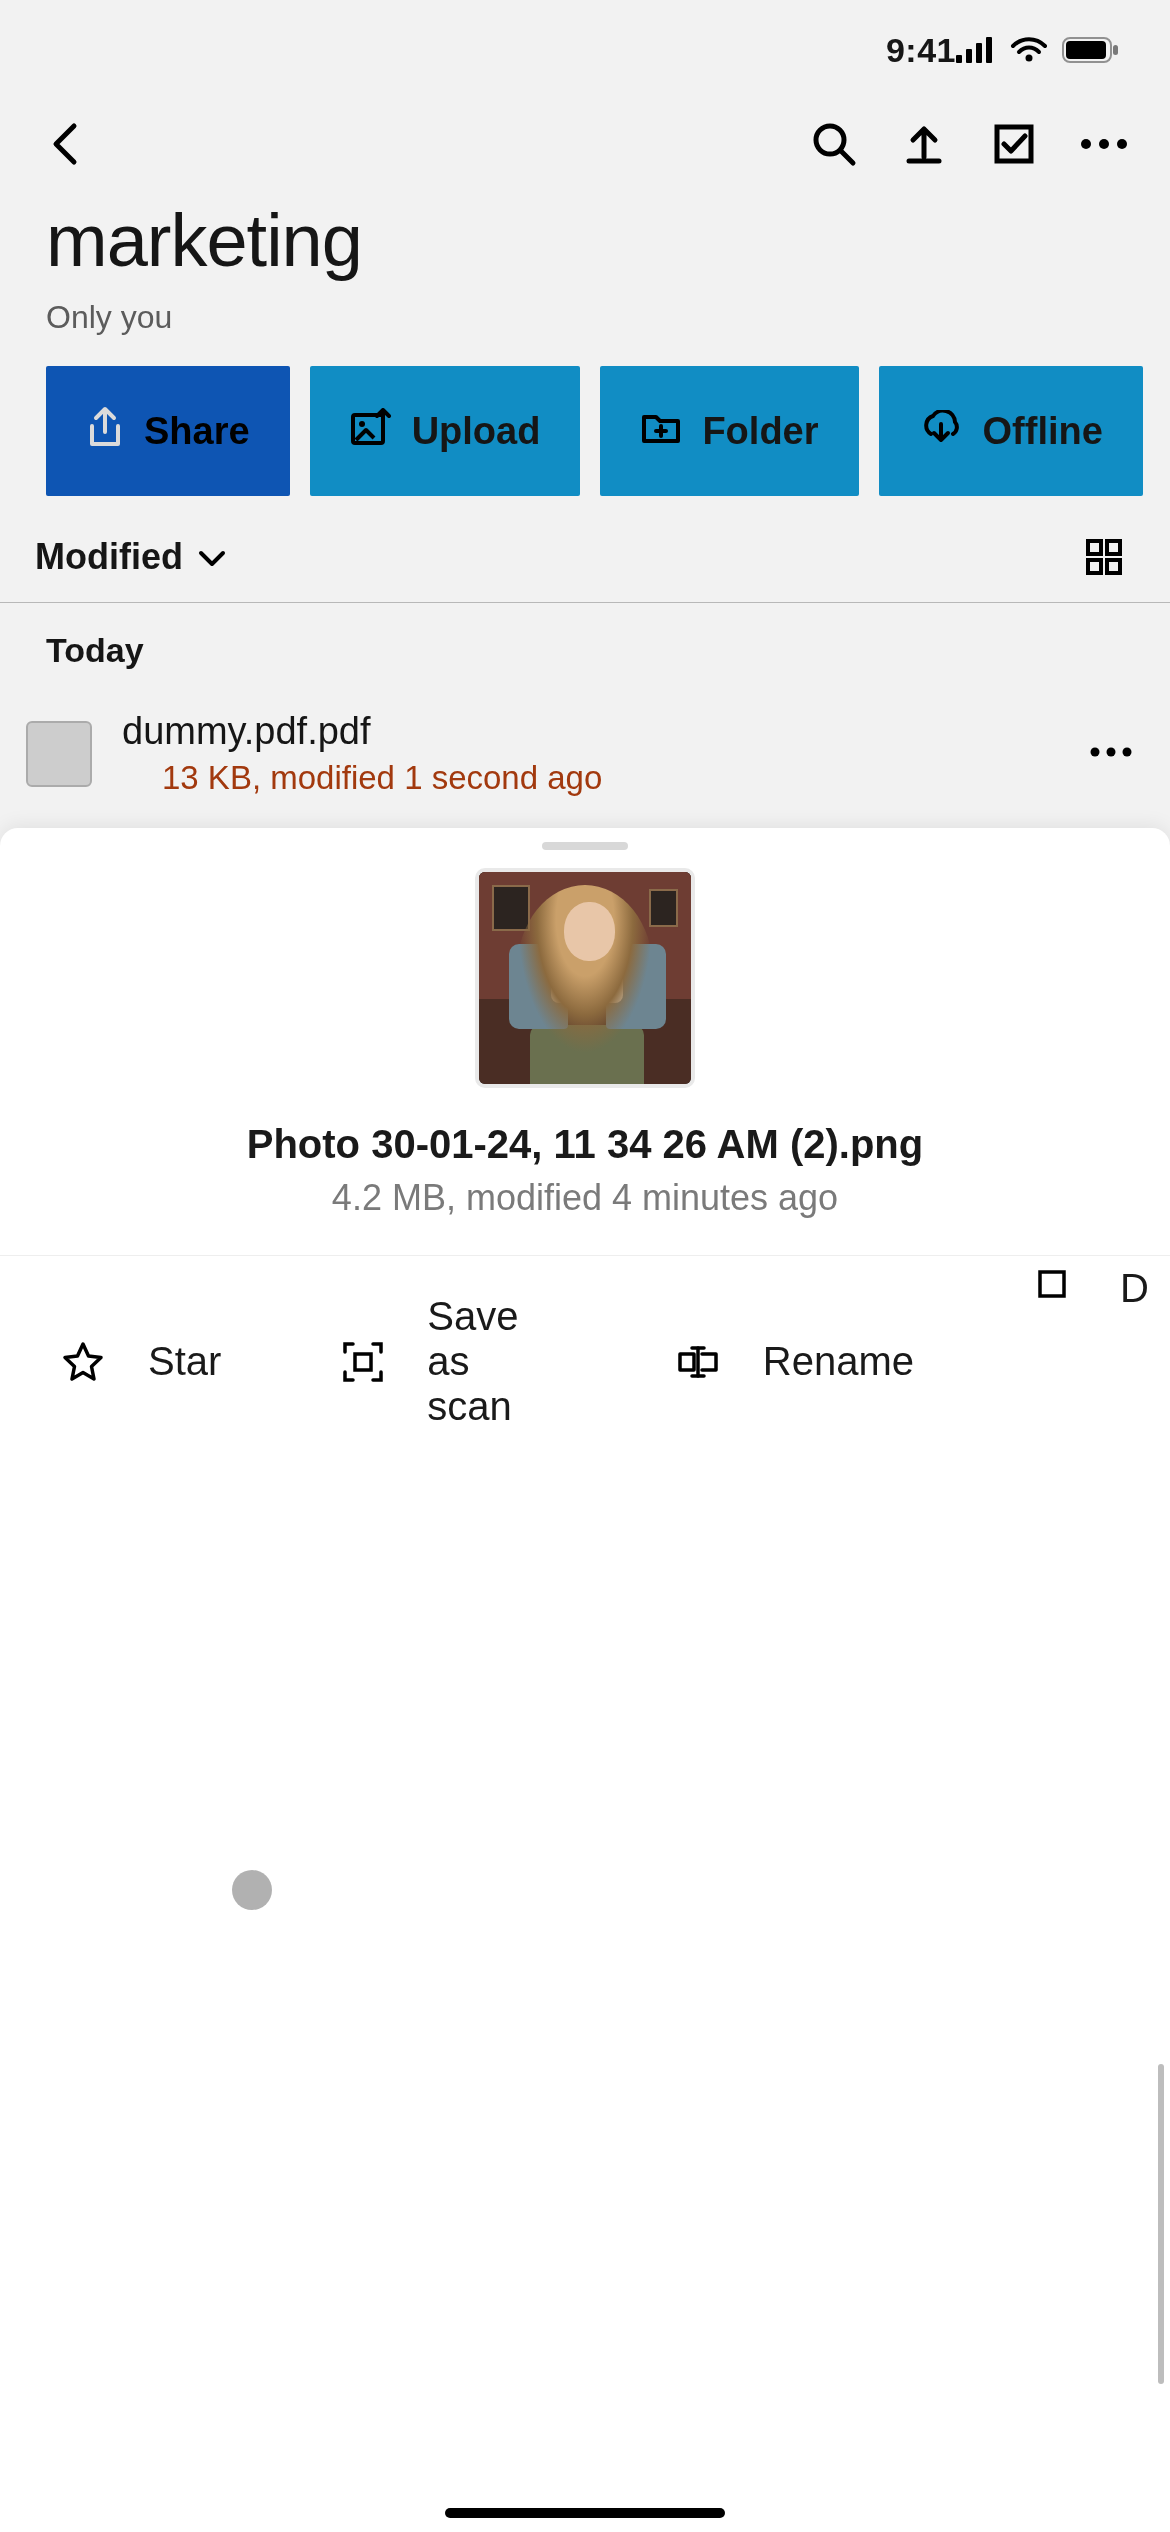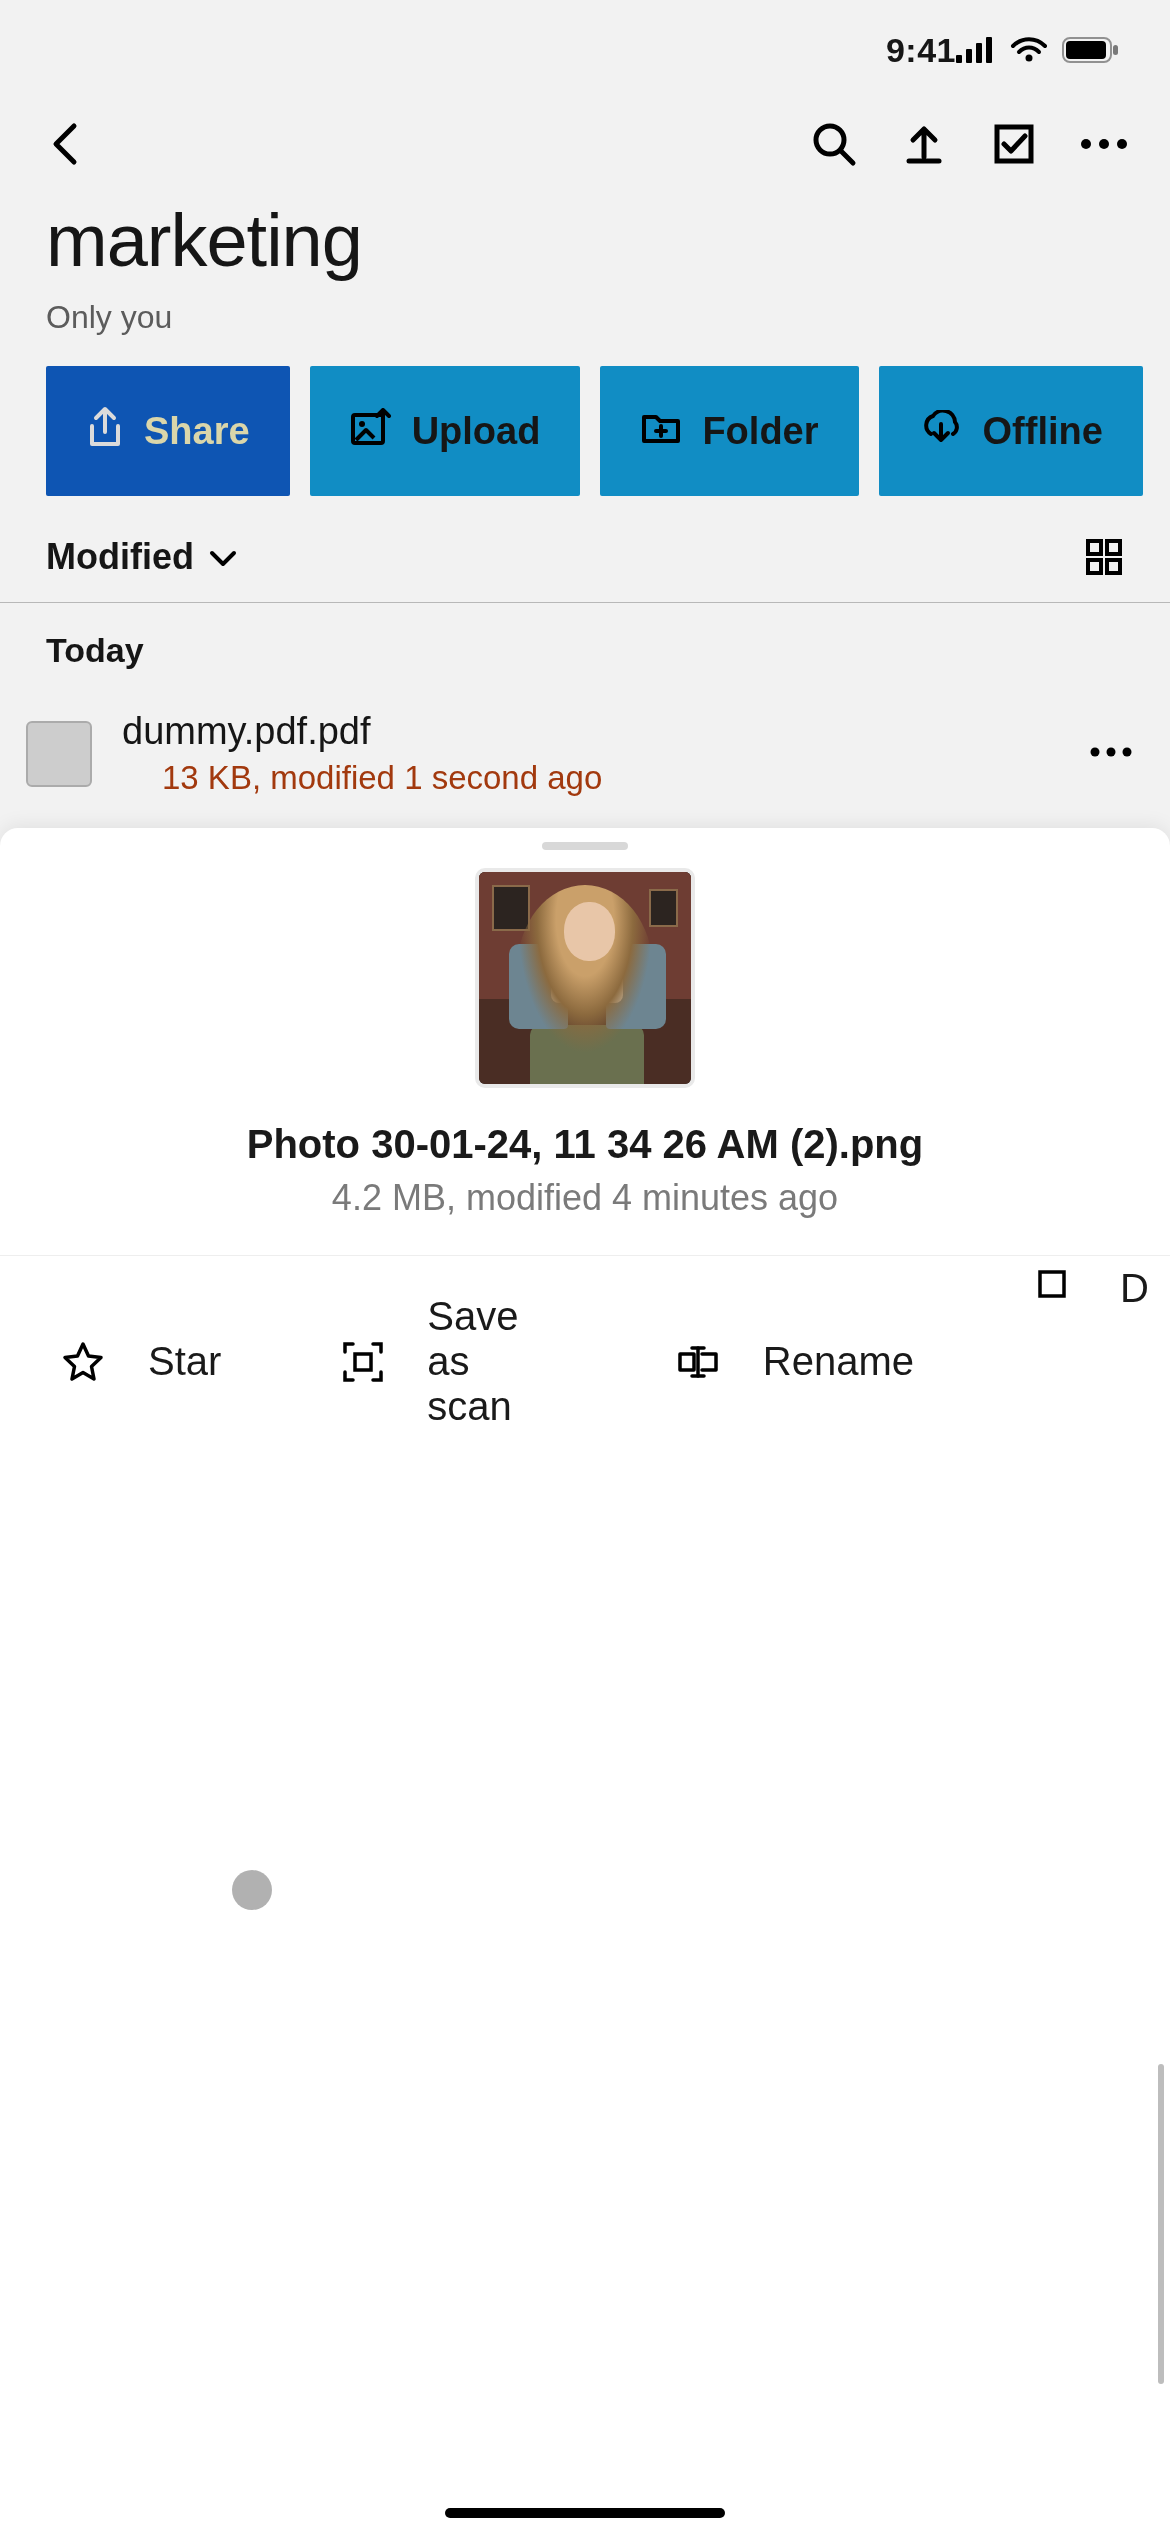--- a/index.html
+++ b/index.html
@@ -21,25 +21,25 @@
   .nav-icon { width: 60px; height: 60px; display: flex; align-items: center; justify-content: center; }
 
   
   .title-block { padding: 10px 26px 30px 46px; }
   .folder-title { font-size: 74px; font-weight: 500; letter-spacing: -1px; }
   .folder-sub { font-size: 32px; color: #6b6b6b; margin-top: 16px; }
 
   
   .actions { display: flex; gap: 20px; padding: 0 0 0 46px; overflow: hidden; }
   .action-btn { display: flex; align-items: center; gap: 20px; padding: 0 40px; height: 130px; background: #0ea5e9; border-radius: 2px; font-size: 38px; font-weight: 600; color: #1a1a1a; white-space: nowrap; }
-  .action-btn.primary { background: #0d63d6; color: #fef9c3; }
+  .action-btn.primary { background: #0d63d6; color: #000000; }
   .action-btn svg { flex: 0 0 auto; }
 
   
-  .sort-row { display: flex; align-items: center; justify-content: space-between; padding: 40px 46px 24px 46px; border-bottom: 1px solid #d6d6d6; }
+  .sort-row { display: flex; align-items: center; justify-content: space-between; padding: 40px 46px 24px 35px; border-bottom: 1px solid #d6d6d6; }
   .sort-label { display: flex; align-items: center; gap: 14px; font-size: 36px; font-weight: 600; }
   .view-toggle svg { display: block; }
 
   
   .group-header { font-size: 34px; font-weight: 600; padding: 28px 46px 18px 46px; }
 
   
   .file-row { display: flex; align-items: center; padding: 22px 36px 22px 26px; gap: 30px; }
   .file-thumb { width: 66px; height: 66px; border-radius: 6px; background: #eeeeee; border: 2px solid #c7c7c7; flex: 0 0 auto; overflow: hidden; }
   .file-thumb.photo { border: none; }

